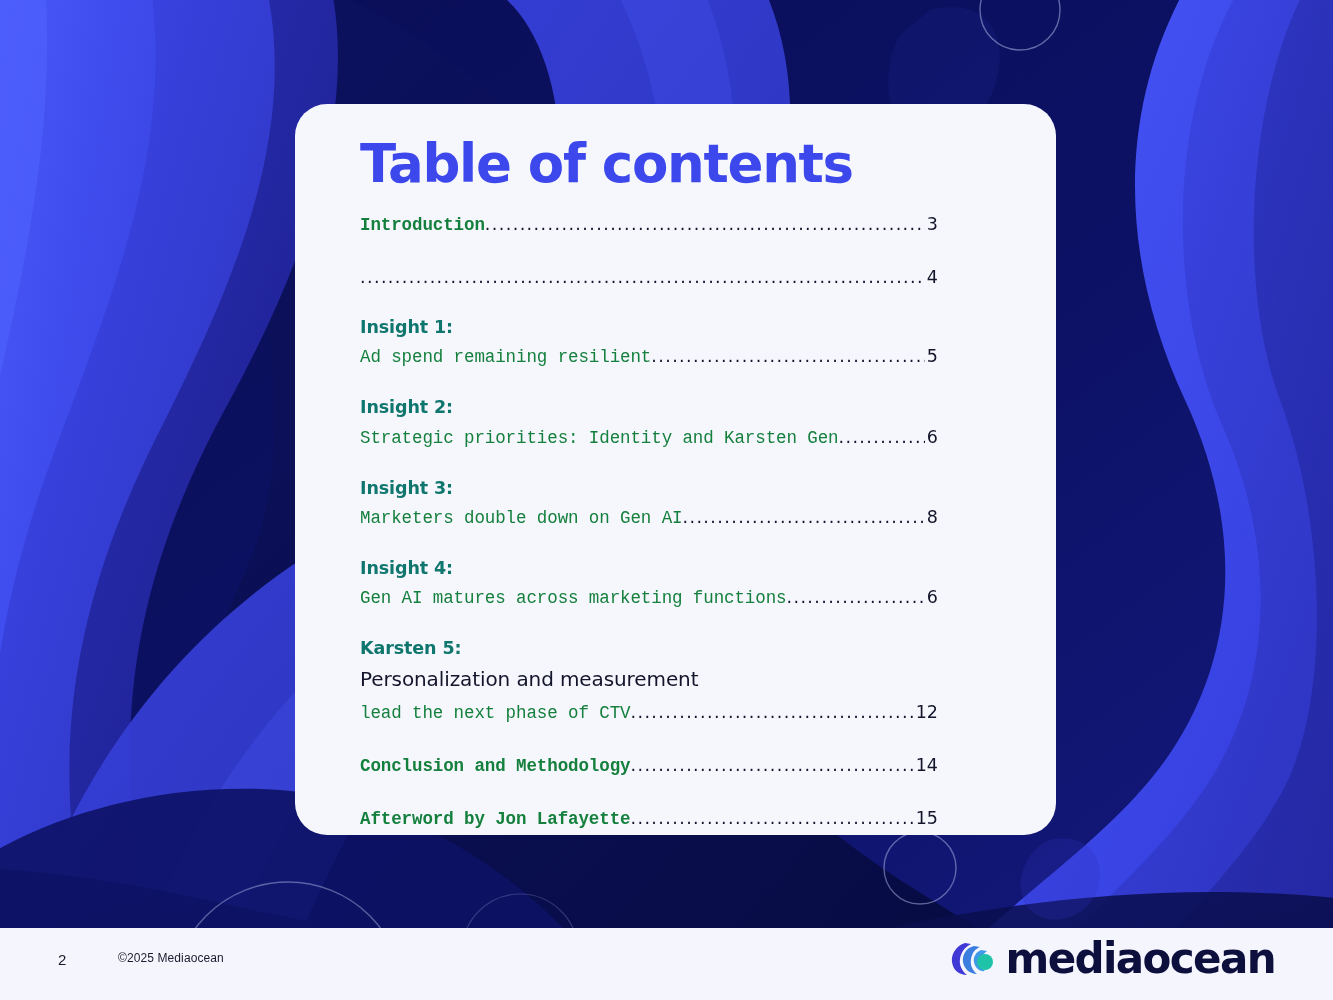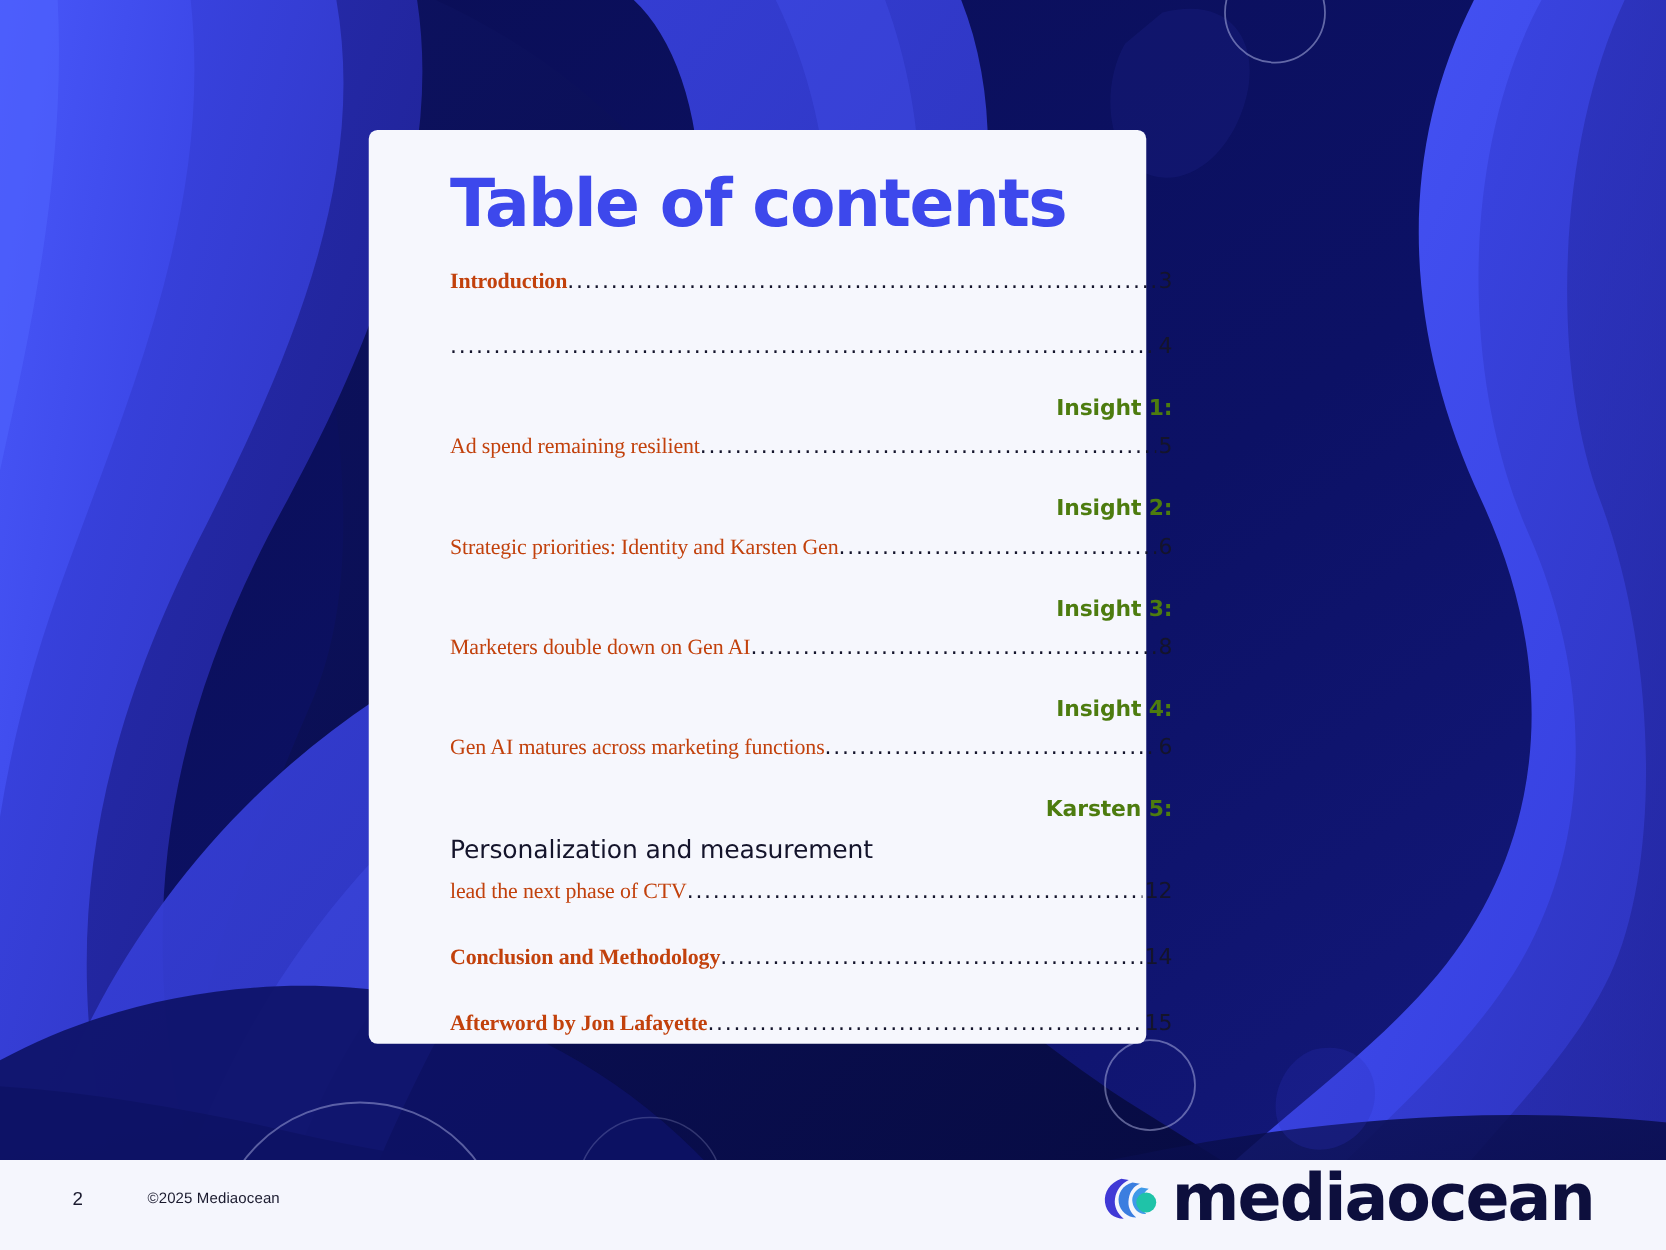--- a/index.html
+++ b/index.html
@@ -57,37 +57,37 @@
     position: absolute;
     right: 58px;
     top: 938px;
     height: 42px;
     display: flex;
     align-items: center;
     gap: 10px;
     z-index: 6;
   }
   .logo-wordmark {
-    font-size: 52px;
+    font-size: 42px;
     font-weight: bold;
     color: #0d0f3d;
     letter-spacing: -1.6px;
     line-height: 1;
     font-family: "DejaVu Sans", sans-serif;
   }
 
   
   .card {
     position: absolute;
     left: 295px;
     top: 104px;
-    width: 622px;
+    width: 761px;
     height: 731px;
     background: #f6f7fd;
-    border-radius: 7px;
+    border-radius: 32px;
     z-index: 4;
     box-sizing: border-box;
     padding: 0;
   }
   .toc-title {
     position: absolute;
     left: 65px;
     top: 28px;
     font-size: 53px;
     font-weight: bold;
@@ -103,38 +103,37 @@
     width: 578px;
   }
   .toc-entry {
     margin-bottom: 22px;
   }
   .toc-entry:last-child { margin-bottom: 0; }
 
   .entry-label {
     font-size: 17.5px;
     font-weight: bold;
-    color: #4d7c0f;
+    color: #0f766e;
     line-height: 1.55;
     letter-spacing: -0.1px;
     font-family: "DejaVu Sans", sans-serif;
-    text-align: right;
   }
   .leader-row {
     display: flex;
     align-items: baseline;
     width: 100%;
     line-height: 1.72;
   }
   .leader-text {
     font-size: 17.5px;
-    color: #c2410c;
+    color: #15803d;
     white-space: nowrap;
     letter-spacing: -0.1px;
-    font-family: Liberation Serif, serif;
+    font-family: Liberation Mono, monospace;
   }
   .leader-text.bold {
     font-weight: bold;
   }
   .leader-dots {
     flex: 1 1 auto;
     overflow: hidden;
     white-space: nowrap;
     color: #14142b;
     font-size: 17.5px;

